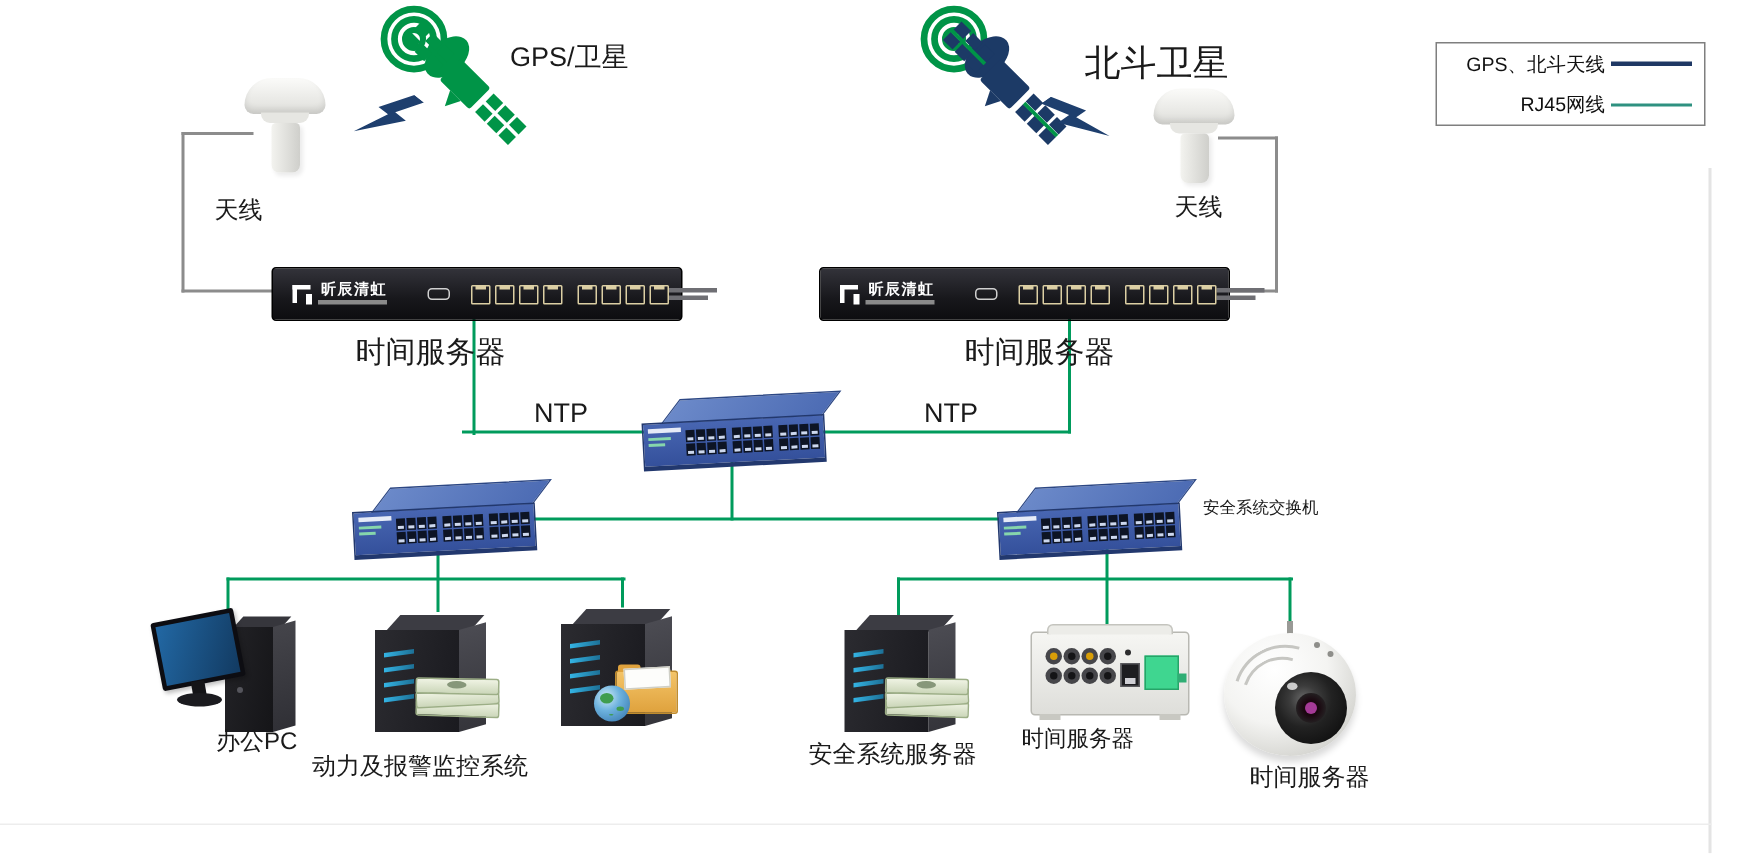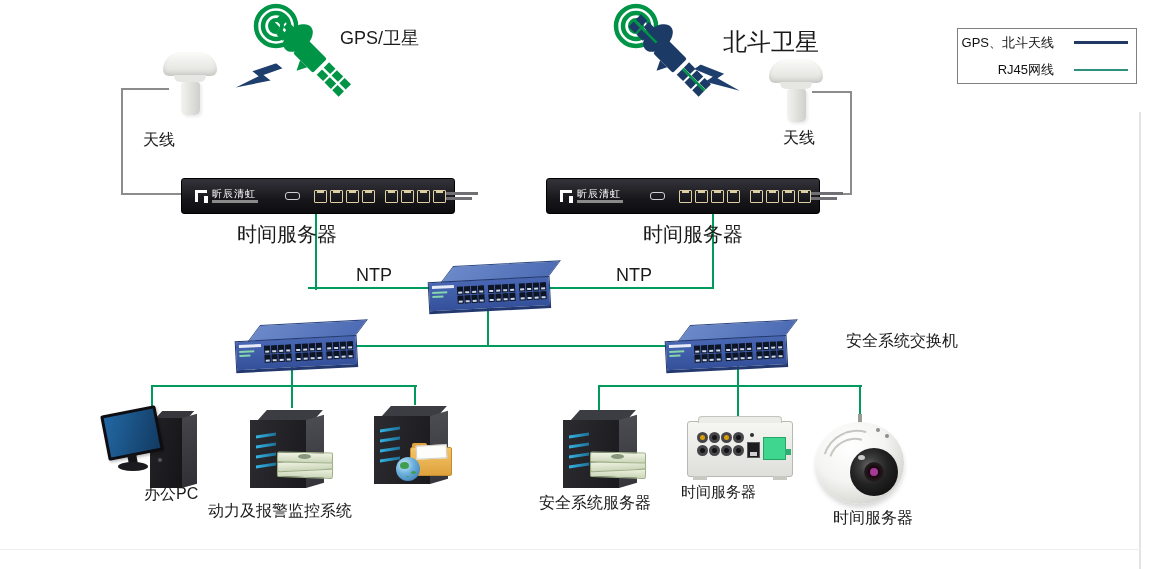--- a/index.html
+++ b/index.html
@@ -7,41 +7,41 @@
          font-family:"Liberation Sans","DejaVu Sans",sans-serif;color:#111;}
   .lbl{position:absolute;white-space:nowrap;color:#1a1a1a;}
   .hl,.vl{position:absolute;}
   .hl{height:2px;} .vl{width:2px;}
   .green{background:#009b5c;} .gray{background:#8c8c8c;}
 
   
   .legend{position:absolute;left:957px;top:28px;width:178px;background:#fff;border:1px solid #7f7f7f;}
   .lg-head{height:22px;background:#7f7f7f;color:#fff;font-size:13px;font-weight:bold;
            display:flex;align-items:center;justify-content:center;}
-  .lg-row{height:27px;display:flex;align-items:center;justify-content:flex-end;gap:20px;padding-right:8px;font-size:13px;}
+  .lg-row{height:27px;display:flex;align-items:center;justify-content:flex-end;gap:4px;padding-right:8px;font-size:13px;}
   .lg-line1{width:54px;height:3px;background:#1f3864;}
   .lg-line2{width:54px;height:2px;background:#2e9180;}
 
   
   .antenna{position:absolute;width:56px;}
   .ant-cap{width:54px;height:24px;margin:0 auto;border-radius:27px 27px 9px 9px;
            background:linear-gradient(180deg,#fbfbf9,#dededa);box-shadow:inset 0 -3px 4px rgba(0,0,0,.10);}
   .ant-neck{width:32px;height:7px;margin:-1px auto 0;background:#e6e6e2;border-radius:0 0 6px 6px;}
   .ant-stem{width:19px;height:33px;margin:0 auto;border-radius:3px 3px 5px 5px;
             background:linear-gradient(90deg,#f3f3ef,#cfcfcb);box-shadow:2px 2px 3px rgba(0,0,0,.08);}
 
   
   .rack{position:absolute;width:272px;height:34px;border-radius:3px;border:1px solid #000;
         background:linear-gradient(180deg,#33333a,#17171b 60%,#0d0d10);display:flex;align-items:center;}
   .rk-glyph{width:13px;height:13px;margin-left:13px;position:relative;flex:0 0 auto;}
   .rk-glyph::before{content:"";position:absolute;left:0;top:0;width:9px;height:9px;
         border-left:3px solid #fff;border-top:3px solid #fff;}
   .rk-glyph::after{content:"";position:absolute;right:0;bottom:0;width:4px;height:7px;background:#fff;}
   .rk-txt{margin-left:4px;line-height:1;}
-  .rk-name{font-size:10px;font-weight:normal;color:#fff;letter-spacing:1px;}
+  .rk-name{font-size:10px;font-weight:bold;color:#fff;letter-spacing:1px;text-align:right;}
   .rk-sub{margin-top:1px;width:46px;height:3px;background:#8a8a8a;}
   .rk-led{width:40px;height:18px;margin-left:12px;display:flex;flex-direction:column;justify-content:center;gap:4px;}
   .rk-led i{display:block;height:4px;border-radius:1px;background:linear-gradient(90deg,#41d97c,#2aa85d);}
   .rk-led i:last-child{width:70%;}
   .rk-btn{width:13px;height:6px;margin-left:15px;border:1px solid #d0d0d0;border-radius:3px;flex:0 0 auto;}
   .rk-ports{display:flex;gap:10px;margin-left:14px;}
   .pgrp{display:flex;gap:3px;}
   .prt{width:11px;height:11px;border:1px solid #dccfa4;border-radius:1px;position:relative;}
   .prt::after{content:"";position:absolute;left:2px;right:2px;top:-1px;height:3px;background:#dccfa4;}
   .rk-note{margin-left:auto;margin-right:7px;display:flex;flex-direction:column;gap:2px;}
@@ -434,21 +434,21 @@
             <i class="sprt"></i>
             <i class="sprt"></i>
             <i class="sprt"></i>
             <i class="sprt"></i>
             <i class="sprt"></i>
           </div>
       </div>
     </div>
   </div>
 
-  <div class="lbl" style="left:846px;top:331px;font-size:16px;">安全系统交换机</div>
+  <div class="lbl" style="left:802px;top:331px;font-size:11px;">安全系统交换机</div>
 
   <div class="pc" style="left:104px;top:406px;">
     <div class="pc-twr">
         <div class="t"></div>
         <div class="s"></div>
         <div class="f"></div>
         <div class="d"></div>
       </div>
     <div class="pc-mon"></div>
     <div class="pc-neck"></div>

